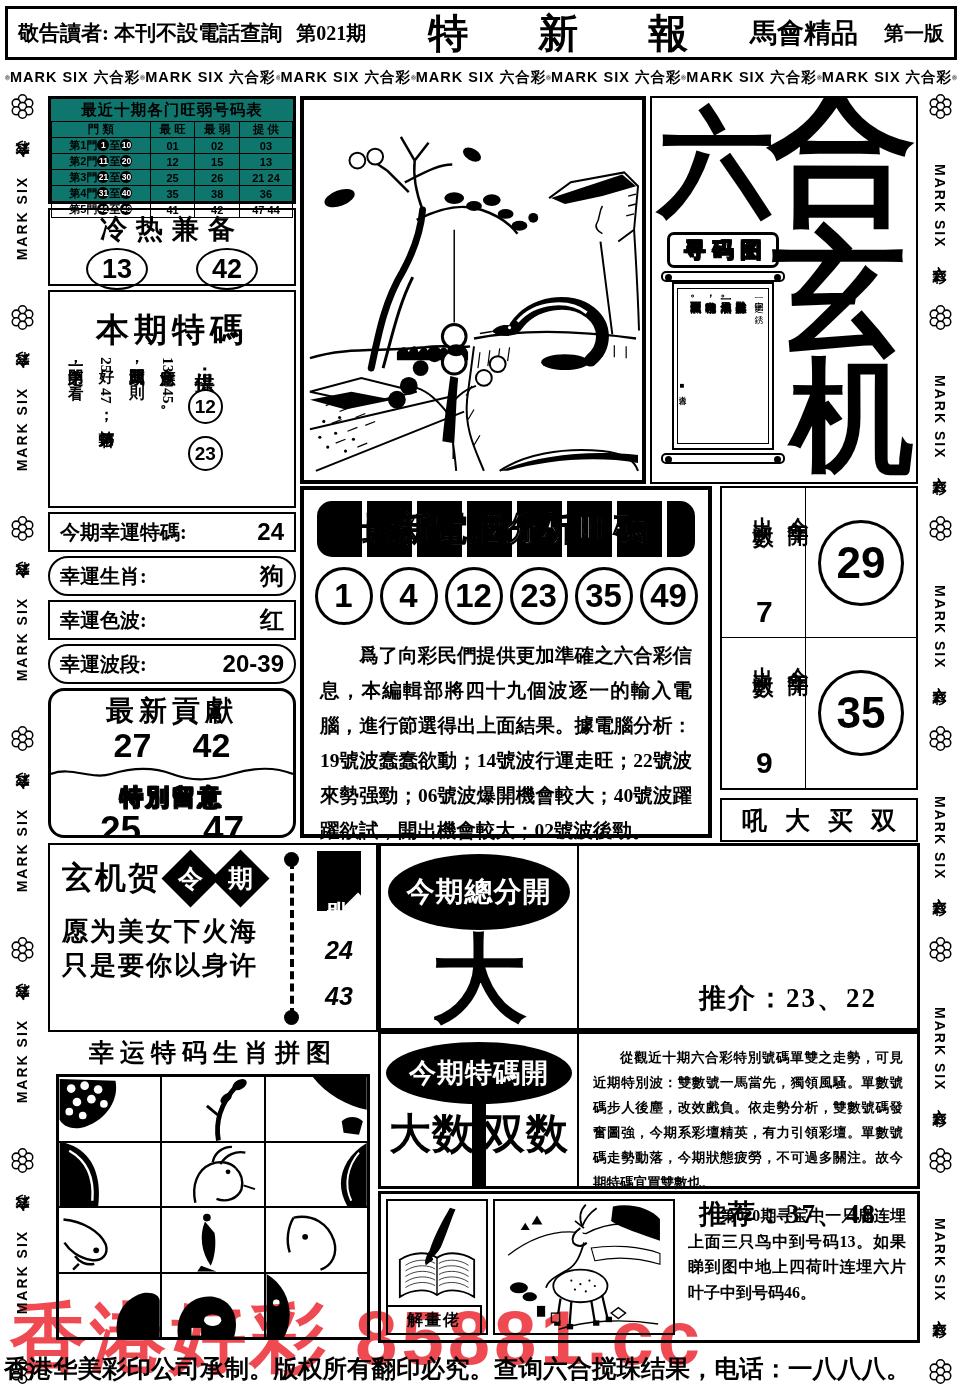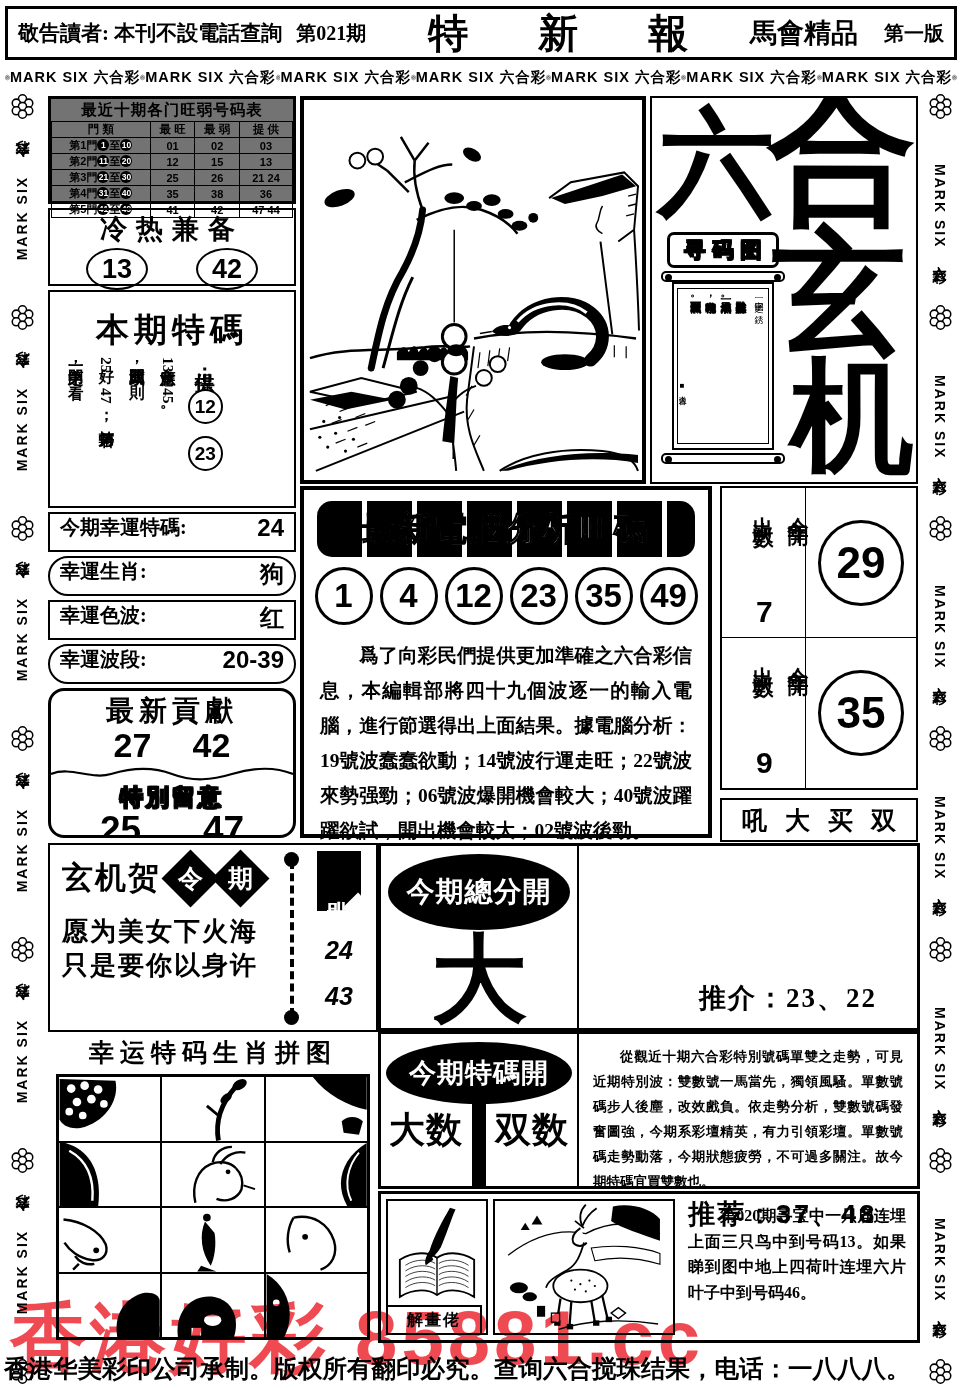--- a/index.html
+++ b/index.html
@@ -23,21 +23,21 @@
   
   .mq-top { left:5px; top:63px; width:952px; height:28px; display:flex; align-items:center; justify-content:space-between; }
   .fl { width:23px; height:25px; display:block; }
   .mq-text { font-size:14.5px; font-weight:700; letter-spacing:1px; white-space:nowrap; font-family:"Liberation Sans",sans-serif; }
   .strip { top:92px; width:44px; height:1294px; display:flex; flex-direction:column; align-items:center; justify-content:space-between; padding:2px 0; }
   .strip-l { left:0; } .strip-r { left:918px; }
   .vt { writing-mode:vertical-rl; font-size:14px; font-weight:700; letter-spacing:2px; font-family:"Liberation Sans",sans-serif; white-space:nowrap; }
   .strip-l .vt { transform:rotate(180deg); }
 
   
-  .hot { left:48px; top:96px; width:248px; height:108px; border:3px solid #000; background:#737373; }
+  .hot { left:48px; top:96px; width:248px; height:108px; border:3px solid #000; background:#0f766e; }
   .hot-title { font-size:15.5px; font-weight:800; text-align:center; letter-spacing:1px; padding-top:1px; }
   .hot table { width:100%; border-collapse:collapse; font-family:"Liberation Sans",sans-serif; }
   .hot th,.hot td { border:1px solid #000; font-size:11px; font-weight:700; text-align:center; height:13px; padding:0; white-space:nowrap; }
   .hot th { font-size:11.5px; }
   .bdot { display:inline-block; min-width:12px; height:12px; padding:0 1px; border-radius:7px; background:#000; color:#fff;
           font-size:8.5px; line-height:12px; font-weight:700; vertical-align:1px; }
 
   
   .coldhot { left:48px; top:208px; width:248px; height:78px; border:2.5px solid #000; text-align:center; }
   .ch-title { font-size:27px; font-weight:800; letter-spacing:9px; margin-top:1px; }
@@ -48,21 +48,21 @@
   
   .spc { left:48px; top:290px; width:248px; height:218px; border:2.5px solid #000; }
   .spc-title { text-align:center; font-size:33px; font-weight:800; letter-spacing:5px; padding-top:16px; }
   .spc-vert { height:160px; margin:4px 10px 0 6px; writing-mode:vertical-rl; line-height:1.4; }
   .sc-col { margin-left:9px; font-size:15.5px; font-weight:600; }
   .sc-col.first { font-size:20px; font-weight:700; }
   .sc-circle { writing-mode:horizontal-tb; display:inline-block; width:35px; height:35px; border:2.5px solid #000; border-radius:50%;
                font:700 19px "Liberation Sans",sans-serif; line-height:31px; text-align:center; margin:7px 0 0 0; background:#fff; }
 
   
-  .lrow { left:48px; width:248px; height:40px; border:2px solid #000; display:flex; align-items:flex-start;
+  .lrow { left:48px; width:248px; height:40px; border:2px solid #000; display:flex; align-items:center;
           justify-content:space-between; padding:0 10px; background:#fff; }
   .lrow .lab { font-size:20px; font-weight:700; white-space:nowrap; }
   .lrow .val { font-size:24px; font-weight:700; font-family:"Liberation Sans",sans-serif; white-space:nowrap; }
   .r-round { border-radius:20px; }
 
   
   .contrib { left:48px; top:688px; width:248px; height:150px; border:3px solid #000; border-radius:16px; text-align:center; overflow:hidden; }
   .co-title { font-size:28px; font-weight:800; letter-spacing:5px; margin-top:1px; }
   .co-nums { display:flex; justify-content:space-around; padding:0 42px; font-size:34px; font-weight:700; font-family:"Liberation Sans",sans-serif; margin-top:-4px; }
   .co-note { font-size:23px; font-weight:800; letter-spacing:3px; color:#fff; -webkit-text-stroke:1.3px #000;
@@ -151,26 +151,26 @@
   .brow { left:378px; width:542px; border:3.5px solid #000; display:flex; background:#fff; }
   .brow-left { width:198px; border-right:2px solid #000; text-align:center; position:relative; }
   .badge { background:#000; border-radius:50%; color:#fff; font-weight:800; display:flex; align-items:center; justify-content:center;
            margin:8px auto 0; letter-spacing:1px; white-space:nowrap; }
   .brow-right { flex:1; padding:12px 14px 6px; display:flex; flex-direction:column; }
   .brow-para { font-size:14.5px; font-weight:600; line-height:1.95; text-align:justify; text-indent:2em; }
   .brow-reco { margin-top:auto; text-align:right; font-size:27px; font-weight:700; letter-spacing:2px; padding:0 26px 6px 0; white-space:nowrap; }
   .total-row { top:843px; height:188px; }
   .total-row .badge { width:182px; height:76px; font-size:28px; }
   .big-char { font-size:96px; font-weight:700; line-height:1; margin-top:2px; }
-  .spec-row { top:1031px; height:158px;font-family:Liberation Mono, monospace; }
+  .spec-row { top:1031px; height:158px; }
   .spec-row .badge { width:186px; height:62px; font-size:27px; }
   .spec-row .brow-para { font-size:13.5px; line-height:1.85; }
   .stem { position:absolute; left:50%; transform:translateX(-50%); top:58px; width:14px; height:94px; background:#000; }
   .sr-labels { position:absolute; top:72px; left:0; width:100%; display:flex; justify-content:space-between; padding:0 8px; }
-  .sr-labels span { font-size:36px; font-weight:800; letter-spacing:1px; }
+  .sr-labels span { font-size:42px; font-weight:800; letter-spacing:1px; }
 
   
   .exp { left:378px; top:1191px; width:542px; height:152px; border:3px solid #000; display:flex; padding:5px; gap:5px; }
   .ex-book { width:102px; border:2px solid #000; position:relative; padding:3px; }
   .ex-book svg { width:100%; height:104px; display:block; }
   .ex-book-label { position:absolute; left:-2px; bottom:-2px; width:96px; height:30px; border:2px solid #000; background:#fff;
                    display:flex; align-items:center; justify-content:center; font-size:16px; font-weight:700; letter-spacing:2px; }
   .ex-deer { width:182px; border:2px solid #000; }
   .ex-deer svg { width:100%; height:100%; display:block; }
   .ex-text { flex:1; padding:4px 6px 0 8px; font-size:16px; font-weight:600; line-height:1.6; text-align:justify; text-indent:2em; }

